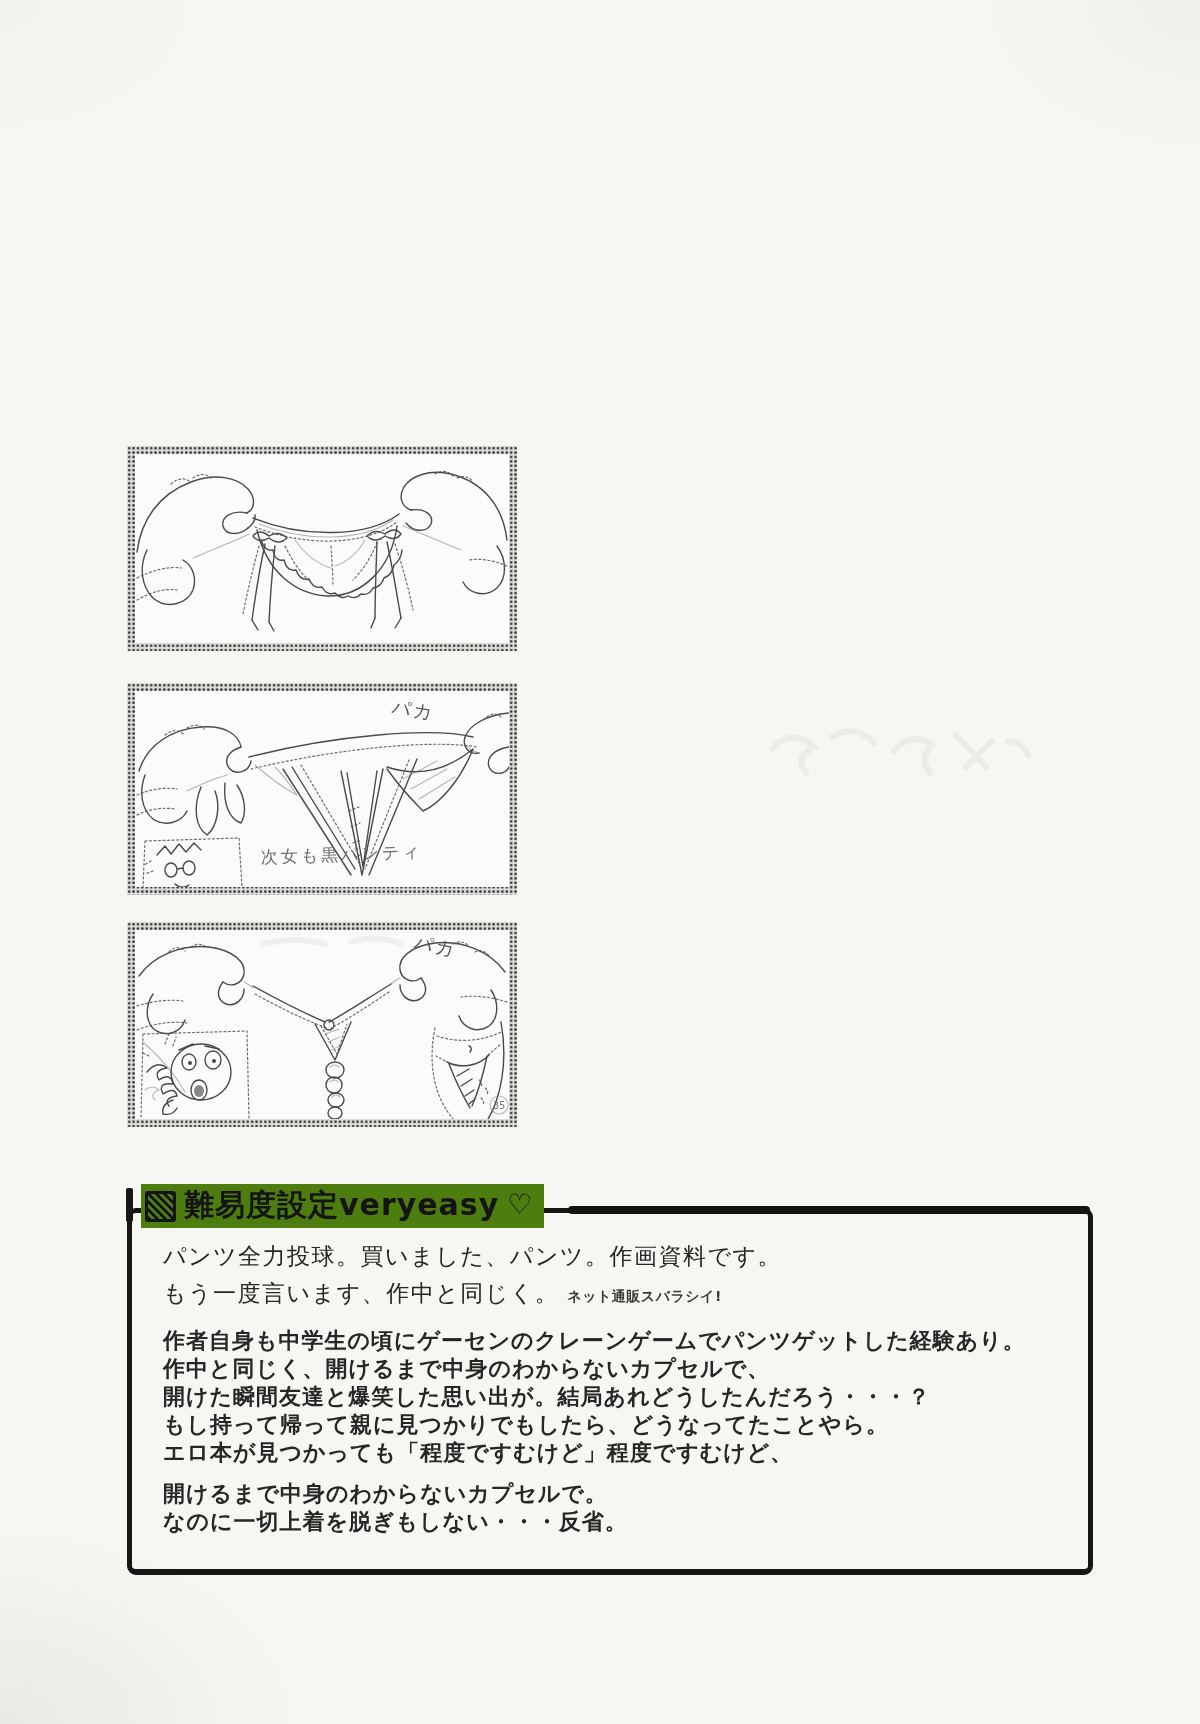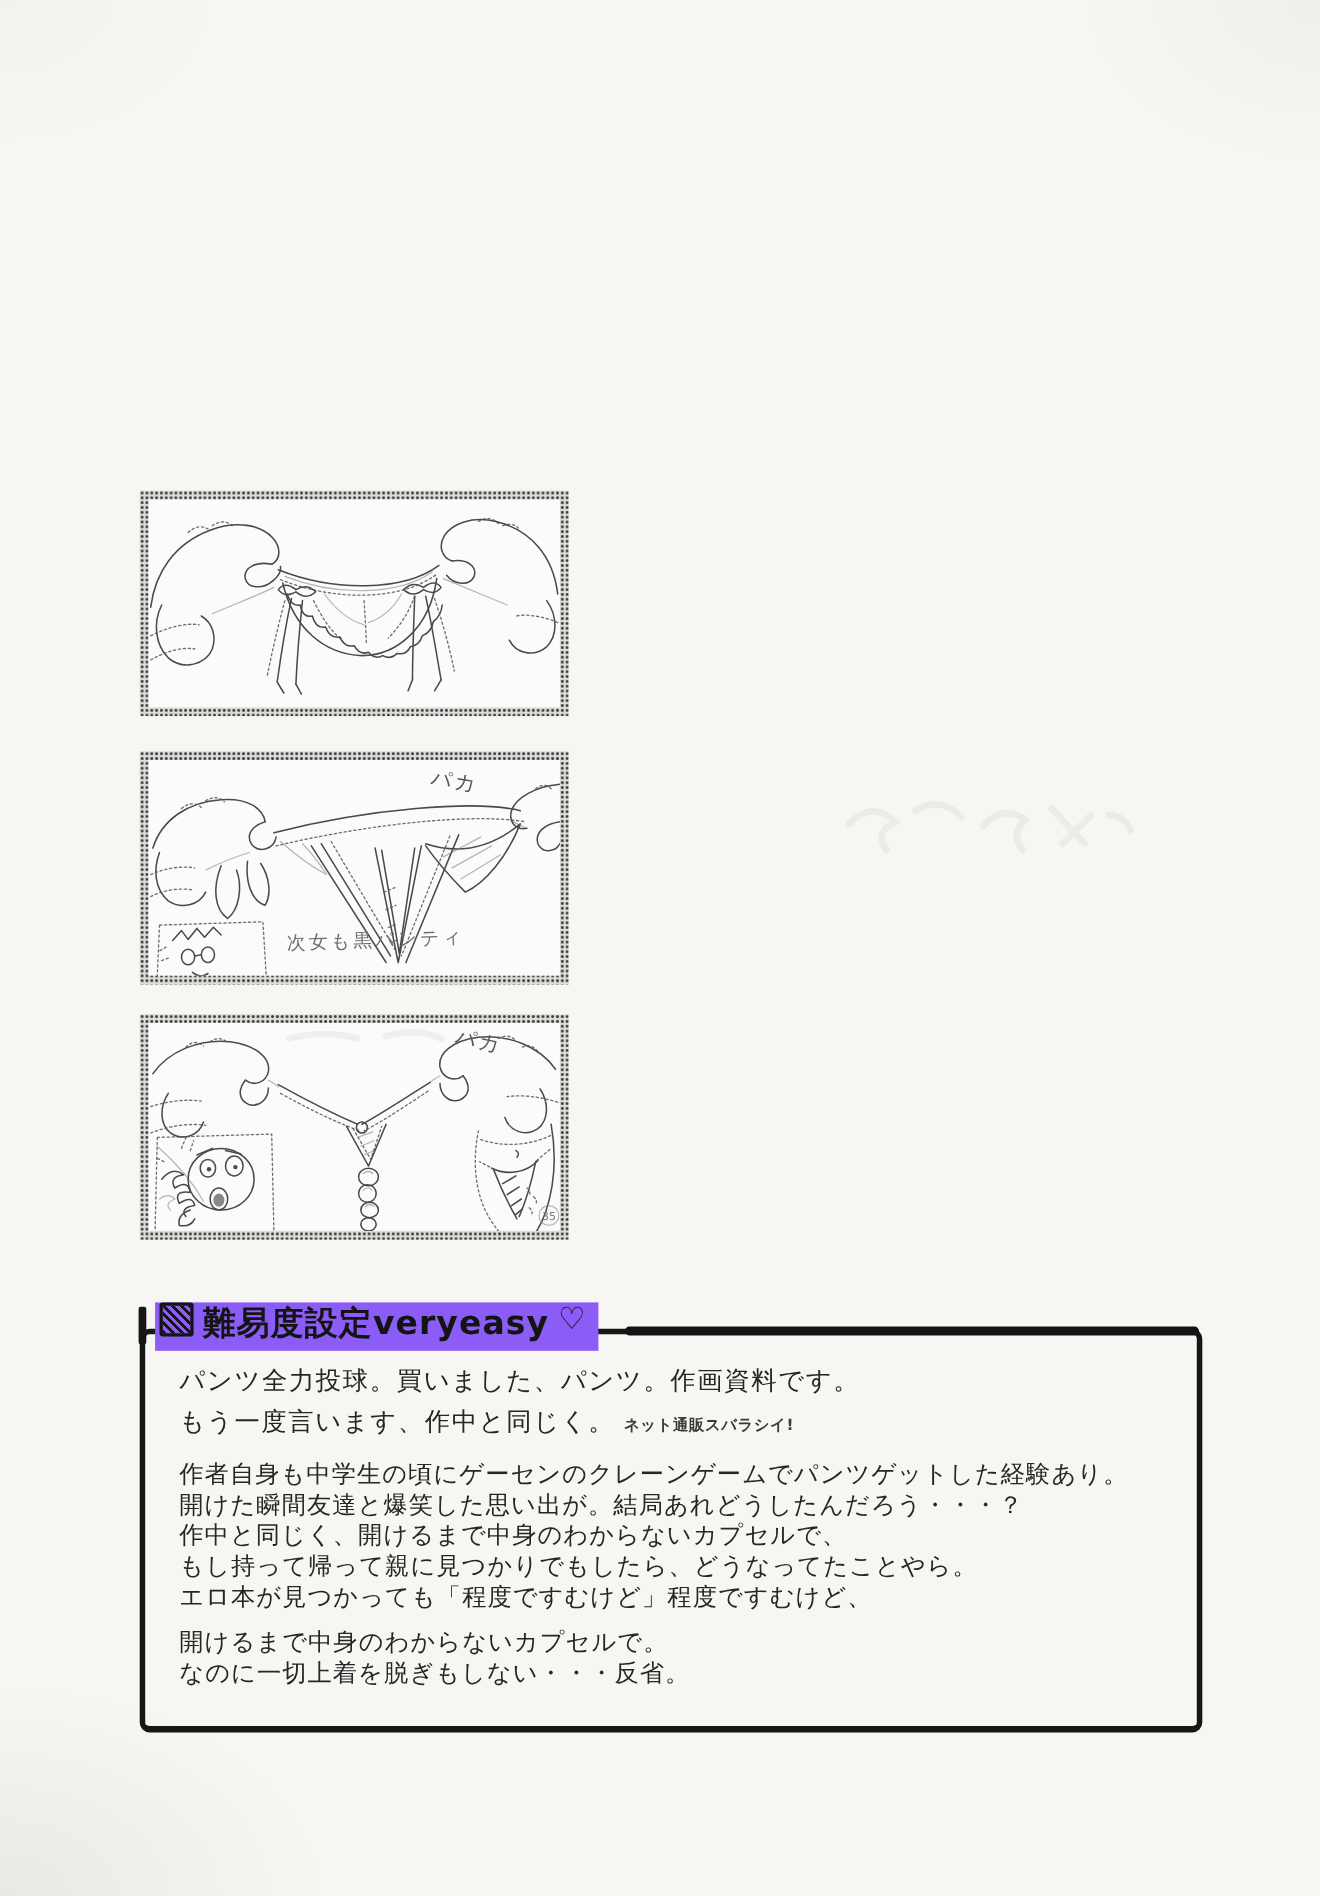--- a/index.html
+++ b/index.html
@@ -56,22 +56,22 @@
   .corner-tick{
     position:absolute; left:126px; top:1188px; width:7px; height:34px;
     background:#161616; border-radius:2px;
   }
   .title-rule{
     position:absolute; left:568px; top:1206px; width:522px; height:8px;
     background:#141414; border-radius:4px;
   }
   .title-plate{
     position:absolute; left:141px; top:1184px; height:44px;
-    background:#8b5cf6; padding:0 12px 0 4px;
-    display:flex; align-items:flex-start; gap:8px; z-index:3;
+    background:#4d7c0f; padding:0 12px 0 4px;
+    display:flex; align-items:center; gap:8px; z-index:3;
   }
   .hatch-square{
     display:inline-block; width:25px; height:25px;
     border:3px solid #141414; border-radius:3px;
     background:repeating-linear-gradient(45deg, #141414 0 2.6px, transparent 2.6px 5.6px);
   }
   .title-text{
     font-size:30px; font-weight:600; letter-spacing:1px; color:#141414;
     transform:translateY(-1px);
   }
@@ -79,21 +79,21 @@
 
   .afterword-text{
     position:absolute; left:150px; top:1213px; width:946px; z-index:2;
     padding:25px 18px 0 13px; box-sizing:border-box;
     color:#262626;
   }
   .para{ margin:0; }
   .para-1{ margin-bottom:12px; }
   .para-1 .line{ font-size:23px; line-height:37px; letter-spacing:1.5px; }
   .para-2{ margin-bottom:13px; }
-  .para-2 .line, .para-3 .line{ font-size:22px; line-height:28px; letter-spacing:1px; }
+  .para-2 .line, .para-3 .line{ font-size:22px; line-height:28px; letter-spacing:1px;font-weight:bold; }
   .small-note{ font-size:14px; letter-spacing:.5px; margin-left:8px; color:#3a3a3a;font-weight:bold; }
 </style>
 </head>
 <body>
 
 <div class="page">
 
   <div class="panel panel-1">
     <div class="panel-inner">
       <svg viewBox="0 0 374 189">
@@ -246,22 +246,22 @@
     <span class="title-heart">♡</span>
   </div>
 
   <div class="afterword-text">
     <div class="para para-1">
       <div class="line">パンツ全力投球。買いました、パンツ。作画資料です。</div>
       <div class="line"><span>もう一度言います、作中と同じく。</span><span class="small-note">ネット通販スバラシイ!</span></div>
     </div>
     <div class="para para-2">
       <div class="line">作者自身も中学生の頃にゲーセンのクレーンゲームでパンツゲットした経験あり。</div>
+      <div class="line">作中と同じく、開けるまで中身のわからないカプセルで、</div>
       <div class="line">開けた瞬間友達と爆笑した思い出が。結局あれどうしたんだろう・・・？</div>
-      <div class="line">作中と同じく、開けるまで中身のわからないカプセルで、</div>
       <div class="line">もし持って帰って親に見つかりでもしたら、どうなってたことやら。</div>
       <div class="line">エロ本が見つかっても「程度ですむけど」程度ですむけど、</div>
     </div>
     <div class="para para-3">
       <div class="line">開けるまで中身のわからないカプセルで。</div>
       <div class="line">なのに一切上着を脱ぎもしない・・・反省。</div>
     </div>
   </div>
 
 </div>

